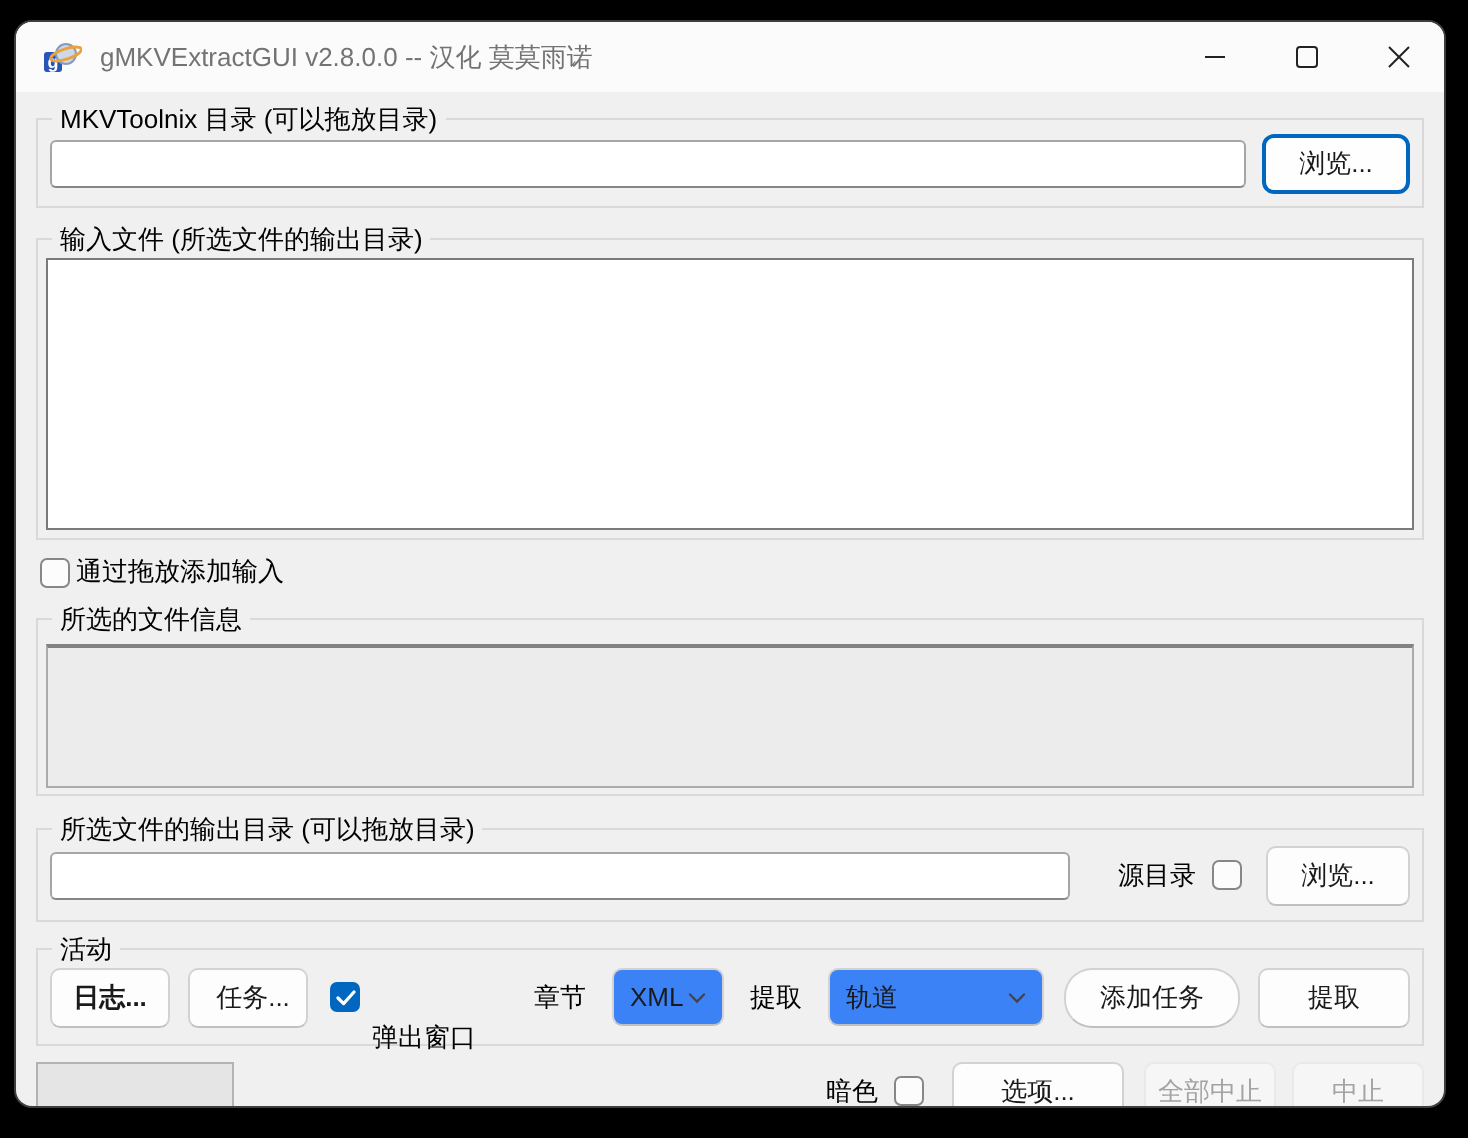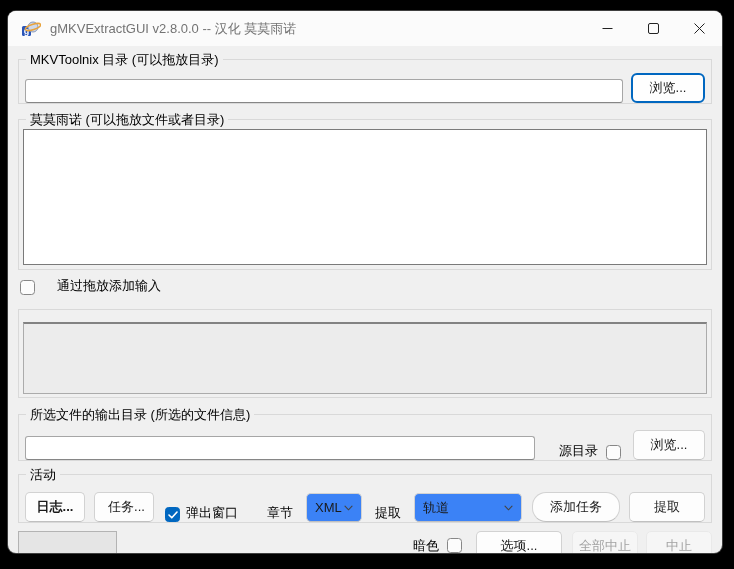--- a/index.html
+++ b/index.html
@@ -22,21 +22,21 @@
   .title-text { margin-left:9px; font-size:13px; color:#737373; white-space:nowrap; }
   .tb-controls { margin-left:auto; display:flex; height:100%; }
   .tb-btn { width:46px; height:100%; display:flex; align-items:center; justify-content:center; }
   
   .client { flex:1; padding:0 10px; display:flex; flex-direction:column; position:relative; }
   .groupbox { position:relative; border:1px solid #d9d9d9; background:#f0f0f0; }
   .gb-label {
     position:absolute; top:-9px; left:7px; background:#f0f0f0; padding:0 4px;
     font-size:13px; color:#000; white-space:nowrap; line-height:17px;
   }
-  .row { display:flex; align-items:flex-end; }
+  .row { display:flex; align-items:center; }
   
   .textbox {
     background:#fff; border:1px solid #a6a6a6; border-bottom-color:#868686;
     border-radius:3px; height:24px; font-size:13px; padding:0 6px; color:#111;
     font-family:inherit; outline:none; box-sizing:border-box;
   }
   .listbox { background:#fff; border:1px solid #7a7a7a; box-sizing:border-box; }
   .infobox {
     background:#ececec; border:1px solid #ababab; border-top:2px solid #828282;
     box-sizing:border-box; font-size:12px; color:#333; padding:2px 4px;
@@ -112,41 +112,42 @@
 
     <div class="groupbox" style="margin-top:13px; height:43px;">
       <span class="gb-label">MKVToolnix 目录 (可以拖放目录)</span>
       <div class="row" style="height:100%; padding:0 6px; gap:8px;">
         <input class="textbox" style="flex: 1 1 0%;" value="">
         <div class="btn focused" style="width:74px;">浏览...</div>
       </div>
     </div>
 
     <div class="groupbox" style="margin-top:15px; height:149px;">
-      <span class="gb-label">莫莫雨诺 (可以拖放文件或者目录)</span>
+      <span class="gb-label">输入文件 (所选文件的输出目录)</span>
       <div style="padding:9px 4px 4px 4px; height:100%; box-sizing:border-box;">
         <div class="listbox" style="width:100%; height:100%;"></div>
       </div>
     </div>
 
-    <div class="row" style="margin-top:7px; height:18px; gap:22px; padding-left:2px;">
+    <div class="row" style="margin-top:7px; height:18px; gap:3px; padding-left:2px;">
       <div class="checkbox">
         
       </div>
       <span class="cb-label">通过拖放添加输入</span>
     </div>
 
     <div class="groupbox" style="margin-top:14px; height:87px;">
+      <span class="gb-label">所选的文件信息</span>
       <div style="padding:12px 4px 3px 4px; height:100%; box-sizing:border-box;">
         <div class="infobox" style="width:100%; height:100%;"></div>
       </div>
     </div>
 
     <div class="groupbox" style="margin-top:16px; height:45px;">
-      <span class="gb-label">所选文件的输出目录 (所选的文件信息)</span>
+      <span class="gb-label">所选文件的输出目录 (可以拖放目录)</span>
       <div class="row" style="height:100%; padding:0 6px;">
         <input class="textbox" style="width: 510px;" value="">
         <span class="static" style="margin-left:auto;">源目录</span>
         <div class="checkbox" style="margin-left:8px;">
           
         </div>
         <div class="btn" style="width:72px; margin-left:12px;">浏览...</div>
       </div>
     </div>
 

